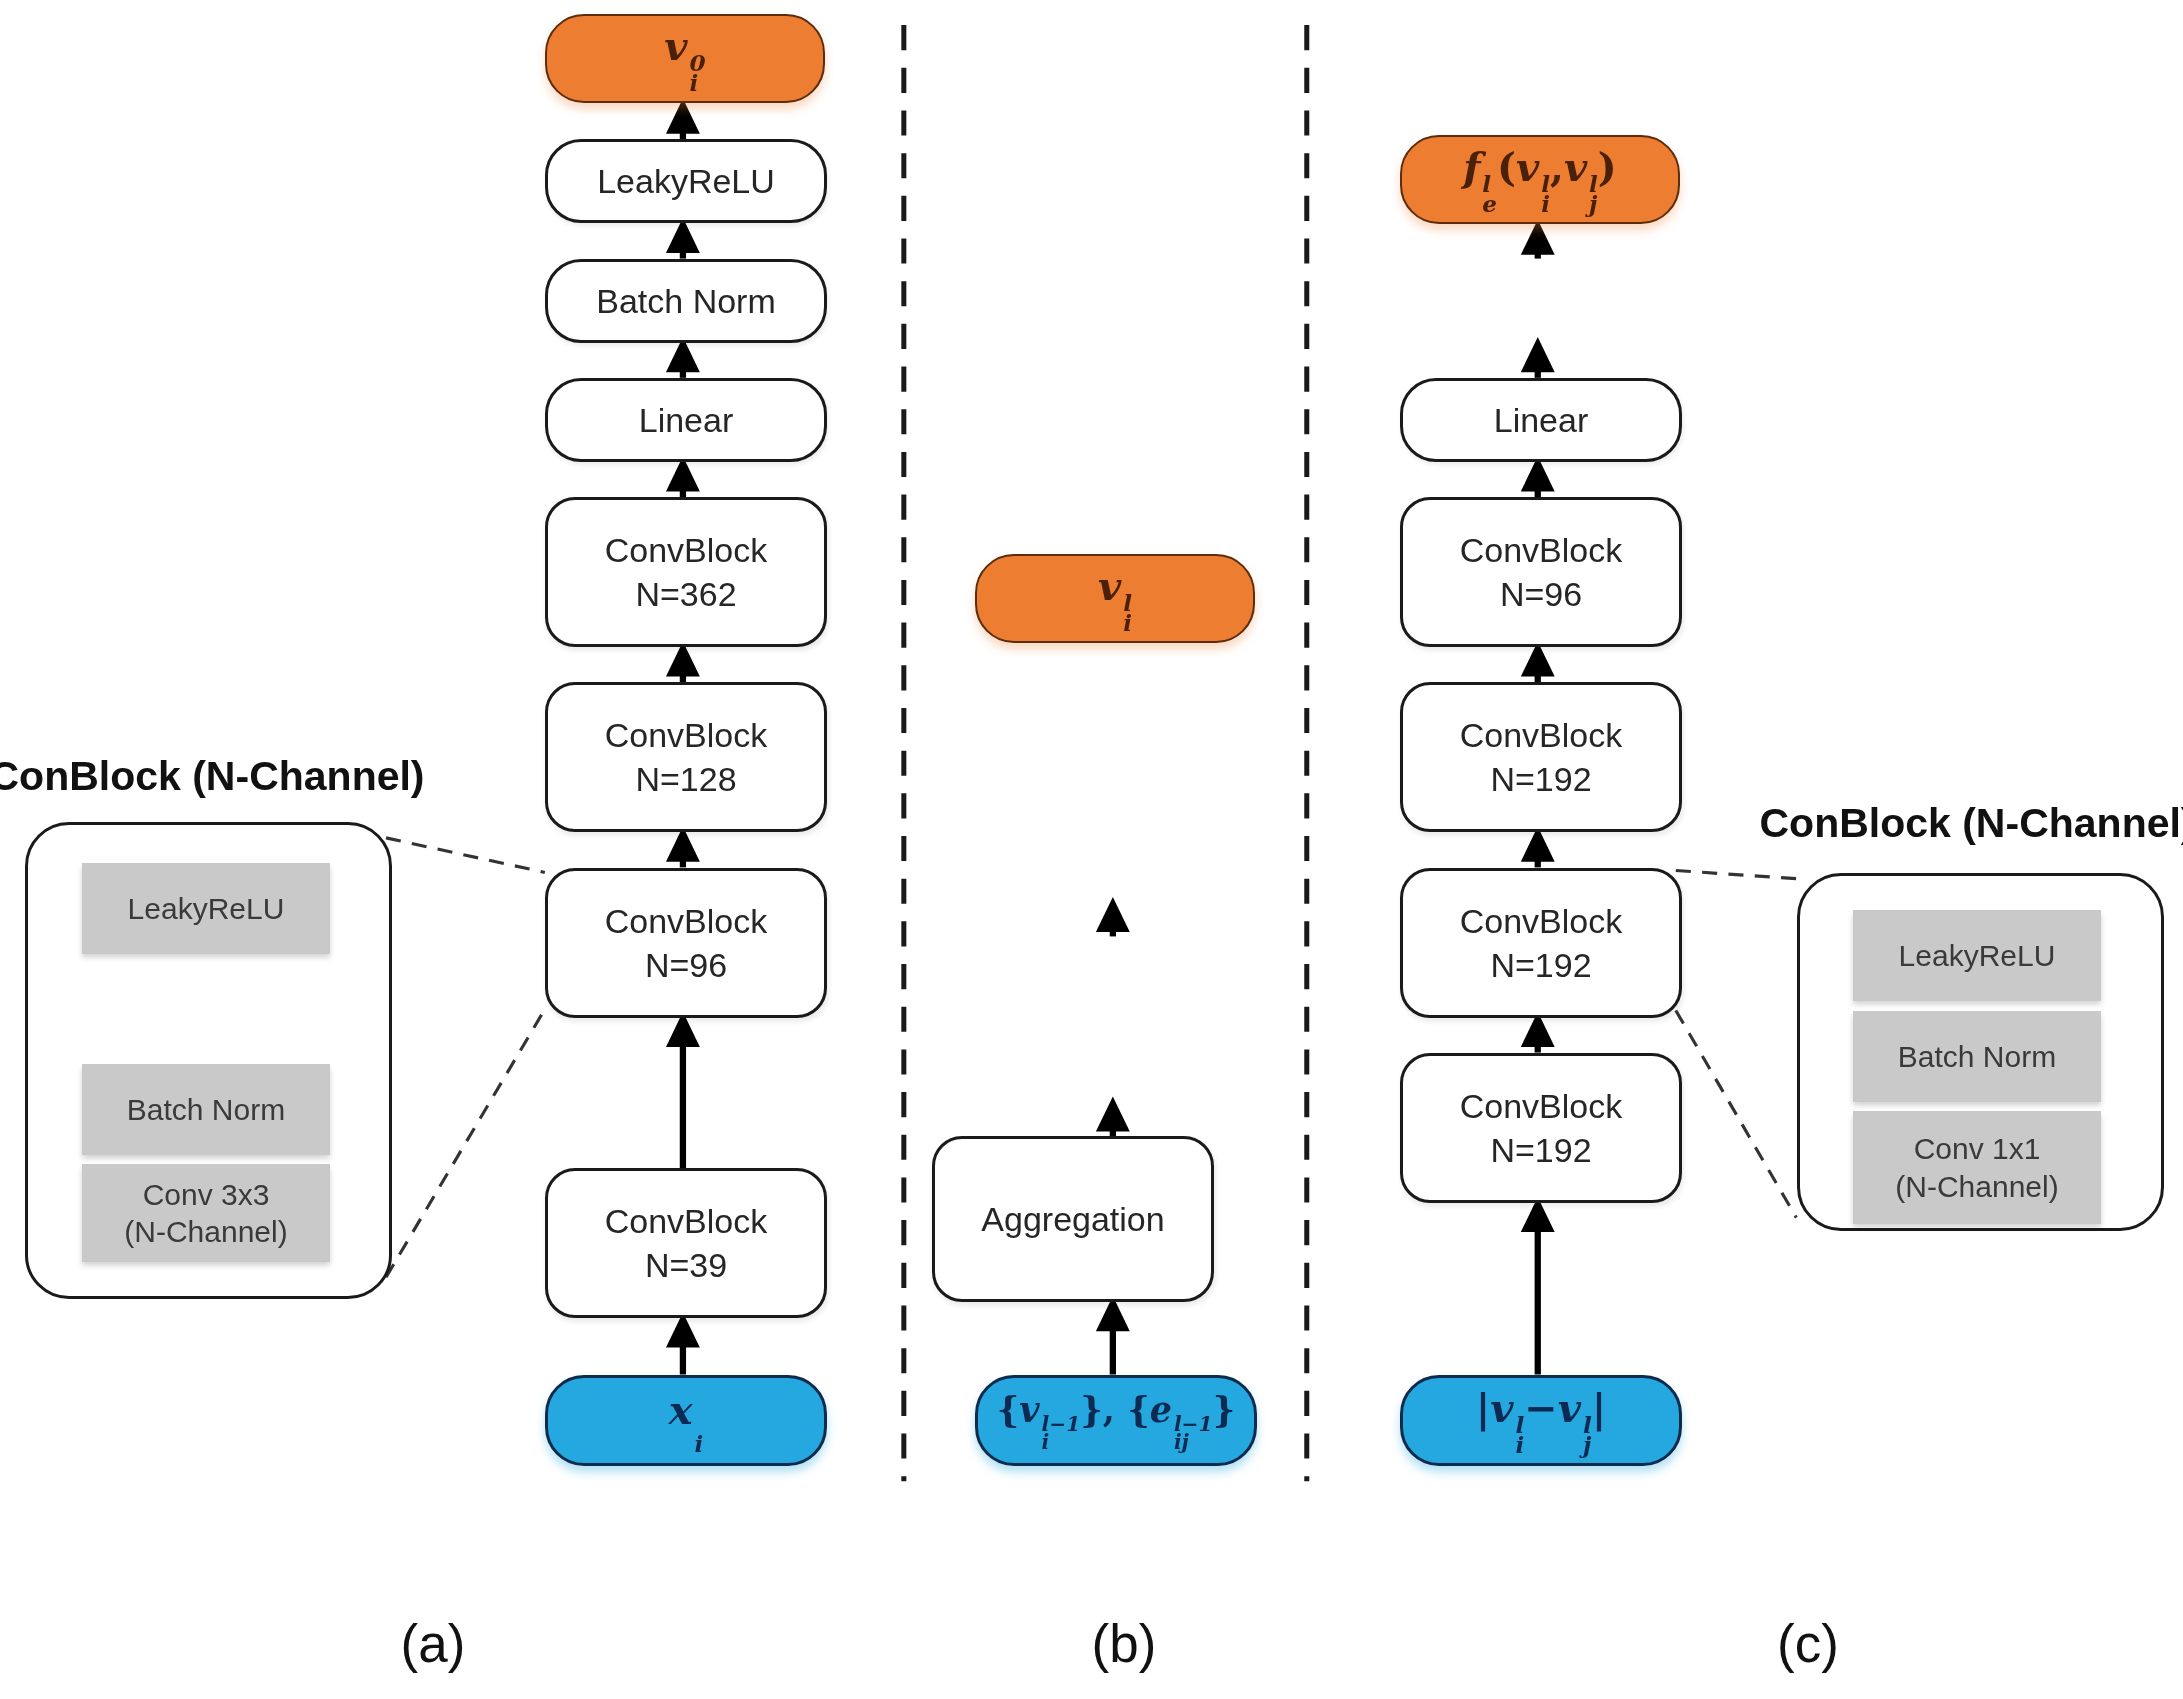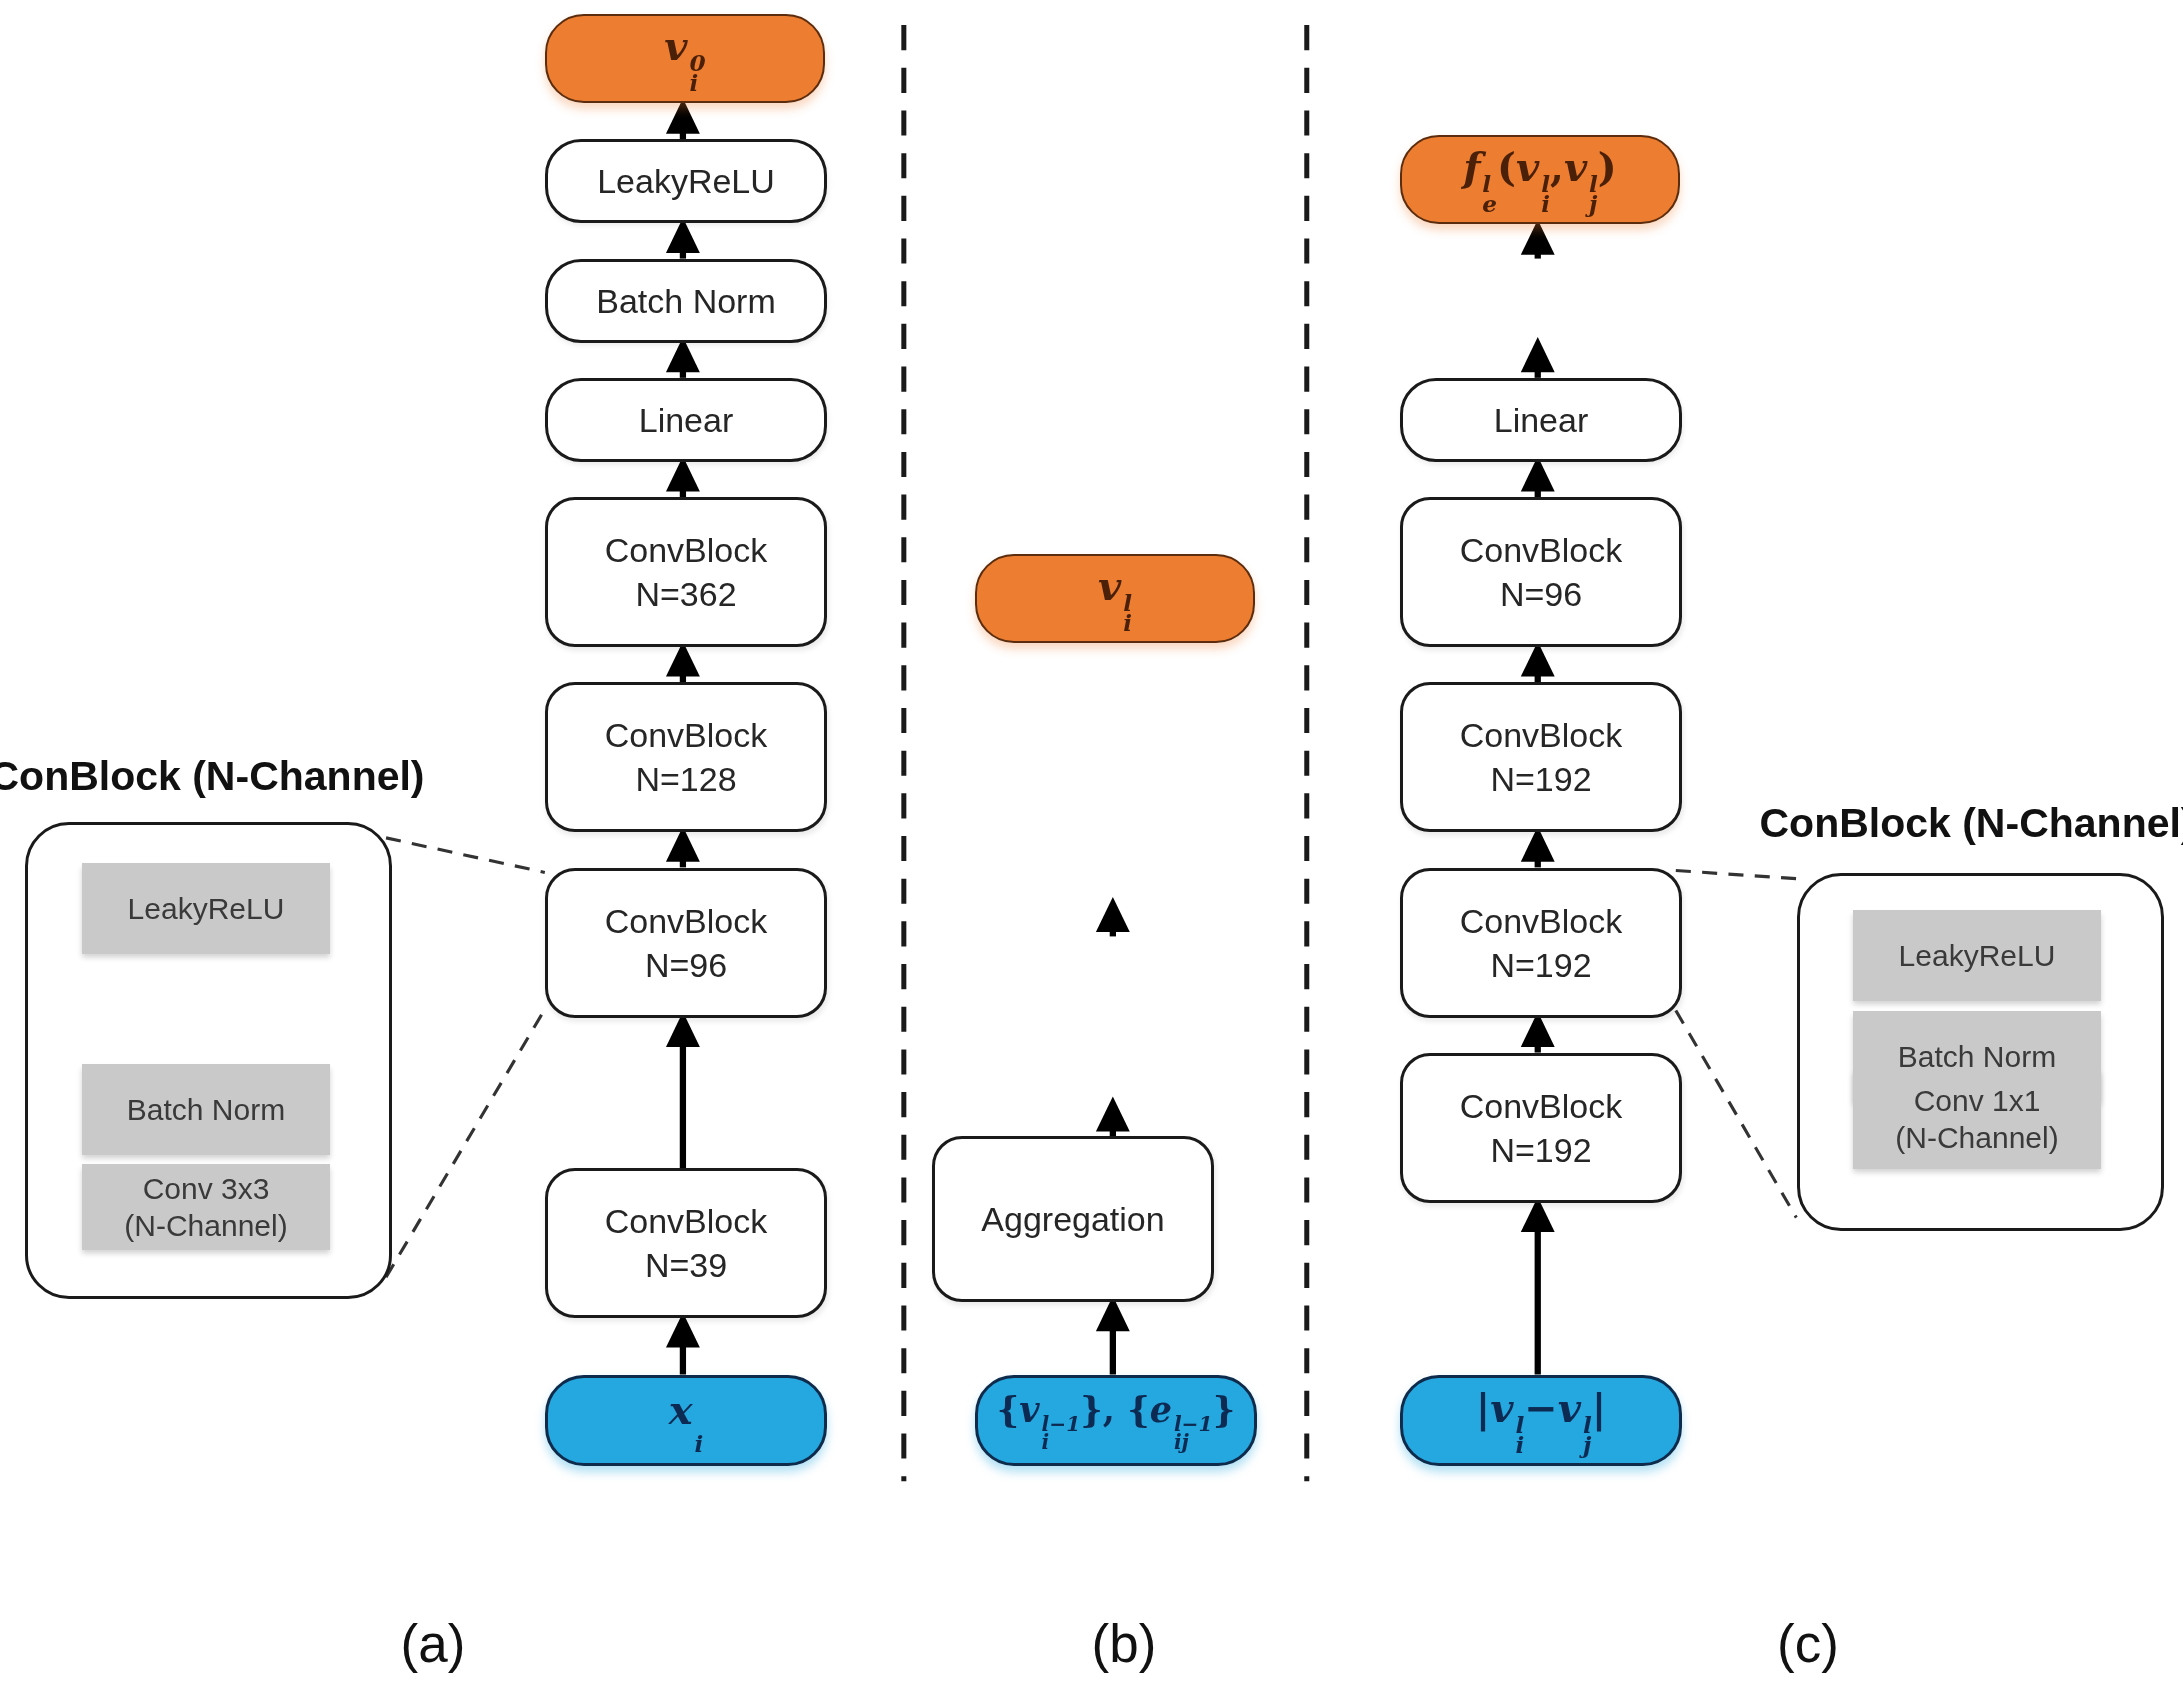--- a/index.html
+++ b/index.html
@@ -197,34 +197,34 @@
   </div>
 
   <div class="detail-title" style="left:207px;top:753px;">ConBlock (N-Channel)</div>
   <div class="detail-box" style="left:25px;top:822px;width:361px;height:471px"></div>
   <div class="gray-row" style="left:82px;top:863px;width:248px;height:91px">
     <div>LeakyReLU</div>
   </div>
   <div class="gray-row" style="left:82px;top:1064px;width:248px;height:91px">
     <div>Batch Norm</div>
   </div>
-  <div class="gray-row" style="left:82px;top:1164px;width:248px;height:86px">
+  <div class="gray-row" style="left:82px;top:1164px;width:248px;height:98px">
     <div>Conv 3x3</div>
     <div>(N-Channel)</div>
   </div>
 
   <div class="detail-title" style="left:1977px;top:800px;">ConBlock (N-Channel)</div>
   <div class="detail-box" style="left:1797px;top:873px;width:361px;height:352px"></div>
   <div class="gray-row" style="left:1853px;top:910px;width:248px;height:91px">
     <div>LeakyReLU</div>
   </div>
   <div class="gray-row" style="left:1853px;top:1011px;width:248px;height:91px">
     <div>Batch Norm</div>
   </div>
-  <div class="gray-row" style="left:1853px;top:1069px;width:248px;height:100px">
+  <div class="gray-row" style="left:1853px;top:1111px;width:248px;height:113px">
     <div>Conv 1x1</div>
     <div>(N-Channel)</div>
   </div>
 
   <div class="panel-label" style="left:433px;top:1613px">(a)</div>
   <div class="panel-label" style="left:1124px;top:1613px">(b)</div>
   <div class="panel-label" style="left:1808px;top:1613px">(c)</div>
 
 </div>
 

